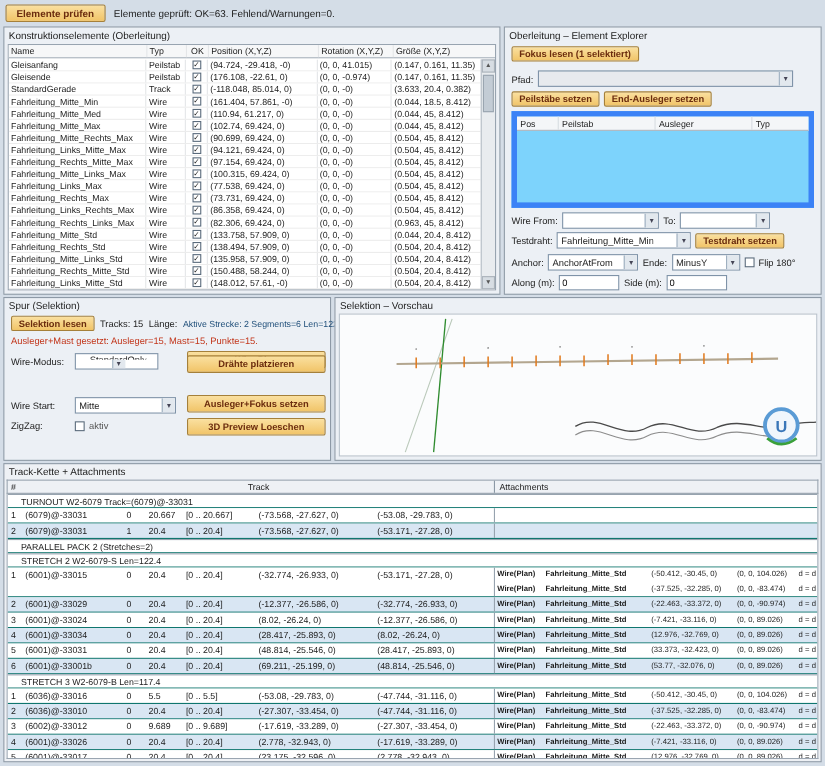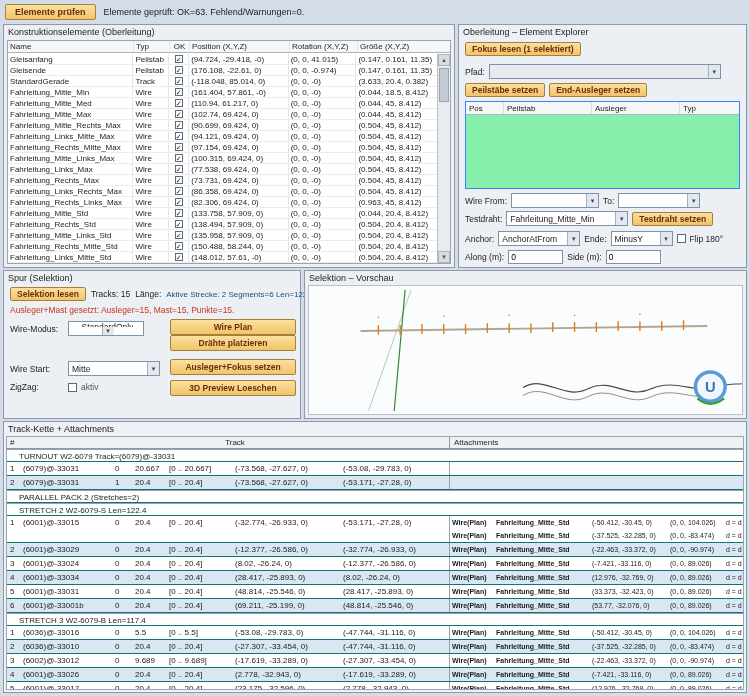--- a/index.html
+++ b/index.html
@@ -24,21 +24,21 @@
   .sarrow{position:absolute;left:0;width:12px;height:12px;background:#d7dde3;border:1px solid #aab2ba;font-size:6px;line-height:10px;text-align:center;color:#555}
   .sarrow.up{top:0}.sarrow.down{bottom:0}
   .sthumb{position:absolute;left:1px;top:14px;width:10px;height:34px;background:#c3ccd5;border:1px solid #9aa5b0}
   
   .exrow{position:absolute;left:6px;right:6px;display:flex;align-items:center;gap:4px;white-space:nowrap}
   .lbl{font-size:8.5px;color:#222}
   .combo{display:inline-flex;align-items:center;justify-content:space-between;background:#fff;border:1px solid #7f93a8;height:15px;padding-left:3px;font-size:8.5px;overflow:hidden}
   .combo.disabled{background:#e7eaee;color:#8a8a8a}
   .combo .arr{width:12px;height:13px;background:#e2e8ee;border-left:1px solid #9fb0c0;display:flex;align-items:center;justify-content:center;font-size:7px;color:#445}
   .cval{overflow:hidden;white-space:nowrap}
-  .minitable{position:absolute;left:6px;right:6px;top:76px;height:88px;background:#86efac;border:1px solid #3b82f6}
+  .minitable{position:absolute;left:6px;right:6px;top:76px;height:88px;background:#7dd3fc;border:5px solid #3b82f6}
   .mth{display:flex;height:13px;line-height:13px;background:#f4f6f8;border-bottom:1px solid #aab4bd;font-size:8px}
   .mth div{padding:0 3px;border-right:1px solid #d7dce1;overflow:hidden}
   .tinput{width:55px;height:14px;border:1px solid #7f93a8;font-size:8.5px;padding:0 2px;font-family:"Liberation Sans",sans-serif}
   .cbx{display:inline-block;width:9px;height:9px;border:1px solid #5a6b7c;background:#fff}
   
   .red{color:#c2361b;font-size:8.5px}
   .blue{color:#1f4e79}
   .spbtn{position:absolute;left:166px;width:126px;height:16px}
   
   .pvcanvas{position:absolute;left:3px;top:14px;right:3px;bottom:3px;background:#fbfcfd;border:1px solid #b9c2cc}
@@ -357,21 +357,21 @@
     <span class="red">Ausleger+Mast gesetzt: Ausleger=15, Mast=15, Punkte=15.</span>
   </div>
   <div class="exrow" style="top:50px;">
     <span class="lbl" style="width:54px">Wire-Modus:</span>
     <span class="combo" style="width:76px;flex-direction:column;">
       <span class="cval">StandardOnly</span>
       <span class="arr">▾</span>
     </span>
   </div>
   <button class="btn small spbtn" style="top:48px;">Wire Plan</button>
-  <button class="btn small spbtn" style="top:64px;">Drähte platzieren</button>
+  <button class="btn small spbtn" style="top:52px;">Drähte platzieren</button>
   <div class="exrow" style="top:90px;">
     <span class="lbl" style="width:54px">Wire Start:</span>
     <span class="combo" style="width:92px;">
       <span class="cval">Mitte</span>
       <span class="arr">▾</span>
     </span>
   </div>
   <button class="btn small spbtn" style="top:88px;">Ausleger+Fokus setzen</button>
   <div class="exrow" style="top:111px;">
     <span class="lbl" style="width:54px">ZigZag:</span>

